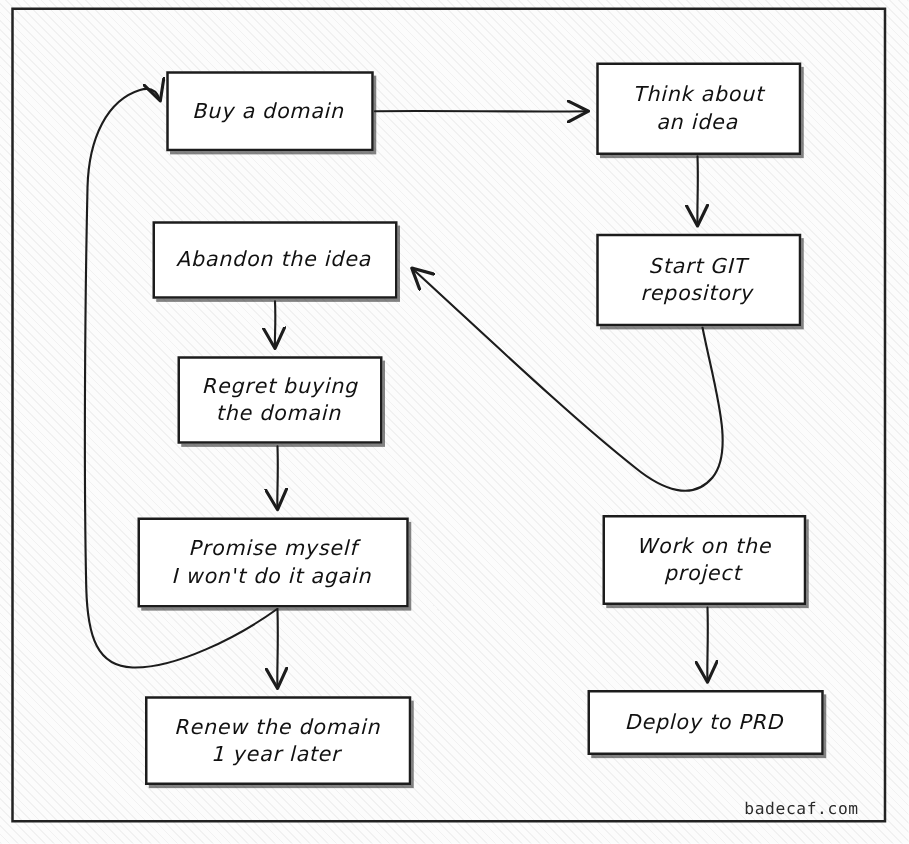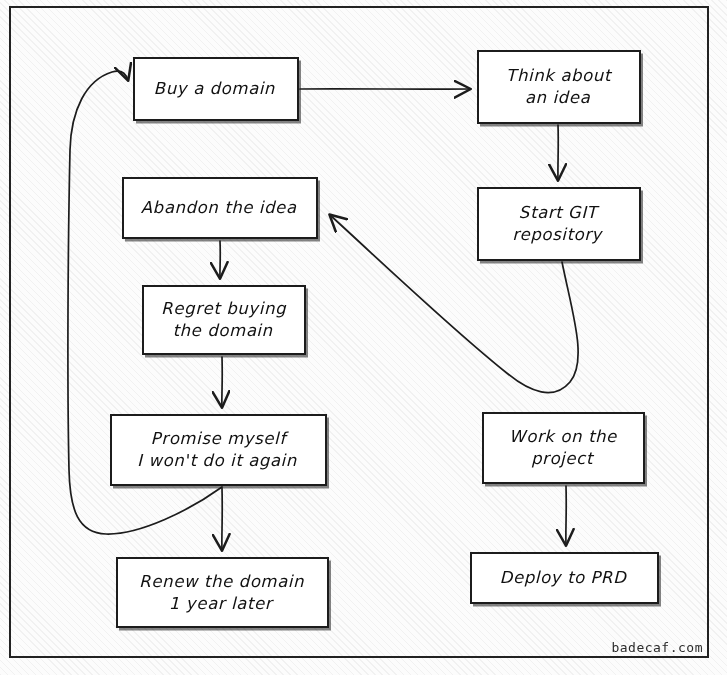--- a/index.html
+++ b/index.html
@@ -59,21 +59,21 @@
     font-style: italic;
     z-index: 3;
     padding: 2px 6px;
   }
   .node .label {
     white-space: pre-line;
     transform: skewX(-3deg);
   }
   #watermark {
     position: absolute;
-    right: 24px;
+    right: 40px;
     bottom: 20px;
     font-family: "DejaVu Sans Mono", monospace;
     font-size: 13px;
     color: #2b2b2b;
     letter-spacing: 0.5px;
     z-index: 4;
   }
 </style>
 </head>
 <body>

